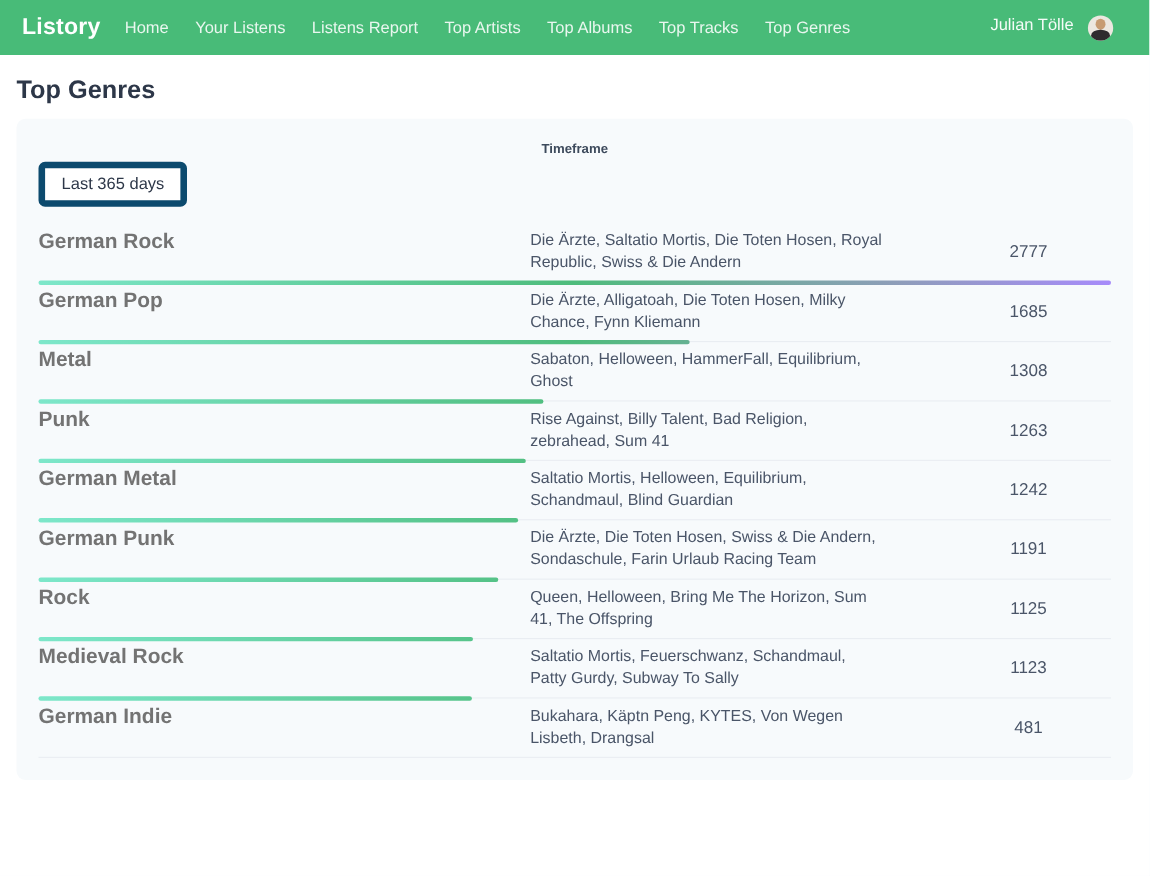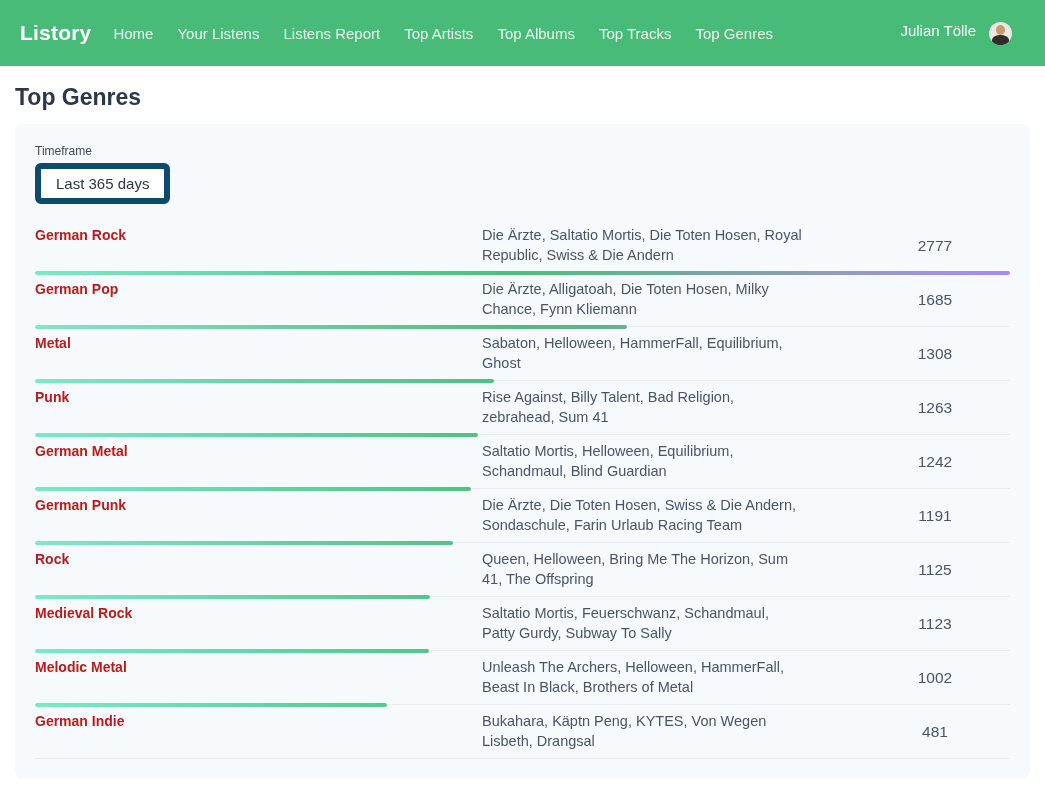--- a/index.html
+++ b/index.html
@@ -1,50 +1,50 @@
 <!DOCTYPE html>
 <html><head>
 <meta charset="utf-8">
 <style>
   * { margin:0; padding:0; box-sizing:border-box; }
   html,body { width:1045px; height:796px; overflow:hidden; background:#ffffff;
               font-family:"Liberation Sans", sans-serif; }
 
   
-  .app-header { height:66px; background:#48BB78; display:flex; align-items:center;
+  .app-header { height:50px; background:#48BB78; display:flex; align-items:center;
                 padding:0 33px 0 20px; }
   .brand { color:#ffffff; font-size:21px; font-weight:700; letter-spacing:.2px;
            margin-right:22px; cursor:pointer; }
   .nav { display:flex; align-items:center; gap:24px; flex:1; }
   .nav-item { color:rgba(255,255,255,.88); font-size:15px; cursor:pointer; white-space:nowrap; }
   .user-area { display:flex; gap:13px; }
   .user-name { color:rgba(255,255,255,.95); font-size:15px; }
   .avatar { width:23px; height:23px; border-radius:50%; background:#ece7e0;
             position:relative; overflow:hidden; cursor:pointer; flex:0 0 auto; }
   .avatar::before { content:''; position:absolute; width:9px; height:10px; border-radius:50%;
                     background:#c79b72; top:3px; left:7px; }
   .avatar::after  { content:''; position:absolute; width:17px; height:10px;
                     border-radius:50% 50% 0 0; background:#2f2b2e; bottom:0; left:3px; }
 
   
   .main { padding:0 15px; }
   .page-title { margin-top:18px; font-size:23px; font-weight:600; color:#2D3748; }
 
   .card { margin-top:13px; background:#F7FAFC; border-radius:8px; padding:20px; }
 
-  .tf-label { font-size:12px; color:#3D4A5C; font-weight:400; margin-bottom:5px; }
+  .tf-label { font-size:12px; color:#3D4A5C; font-weight:700; margin-bottom:5px;text-align:center; }
   .tf-button { display:inline-block; background:#ffffff; border:6px solid #0c4a6e;
                border-radius:6px; padding:6px 15px; font-size:15px; color:#2D3748;
                cursor:pointer; font-family:inherit; }
 
   
   .genre-table { margin-top:15px; }
   .genre-row { position:relative; display:flex; padding:7px 0;
                border-bottom:1px solid #E9EDF2; }
-  .genre-name { width:447px; font-size:14px; font-weight:600; color:#b91c1c;
+  .genre-name { width:447px; font-size:19px; font-weight:600; color:#737373;
                 line-height:19.5px; padding-right:20px; }
   .genre-artists { width:320px; font-size:14.5px; color:#4A5568; line-height:19.5px; }
   .genre-count { margin-left:auto; width:150px; text-align:center; align-self:center;
                  font-size:15.5px; color:#4A5568; }
   .genre-bar { position:absolute; left:0; bottom:-2.5px; height:4px; border-radius:2px;
                background-image:linear-gradient(90deg,#7DE7CA 0%,#4EBC7C 50%,#8E9DB9 80%,#A78BFA 100%);
                background-repeat:no-repeat; }
 </style>
 </head>
 <body>
@@ -116,25 +116,19 @@
           <div class="genre-count">1125</div>
           <div class="genre-bar" style="width: 40.5113%; background-size: 246.844% 100%;"></div>
         </div>
         <div class="genre-row">
           <div class="genre-name">Medieval Rock</div>
           <div class="genre-artists">Saltatio Mortis, Feuerschwanz, Schandmaul, Patty Gurdy, Subway To Sally</div>
           <div class="genre-count">1123</div>
           <div class="genre-bar" style="width: 40.4393%; background-size: 247.284% 100%;"></div>
         </div>
         <div class="genre-row">
-          <div class="genre-name">Melodic Metal</div>
-          <div class="genre-artists">Unleash The Archers, Helloween, HammerFall, Beast In Black, Brothers of Metal</div>
-          <div class="genre-count">1002</div>
-          <div class="genre-bar" style="width: 36.0821%; background-size: 277.146% 100%;"></div>
-        </div>
-        <div class="genre-row">
           <div class="genre-name">German Indie</div>
           <div class="genre-artists">Bukahara, Käptn Peng, KYTES, Von Wegen Lisbeth, Drangsal</div>
           <div class="genre-count">481</div>
         </div>
       </div>
   </section>
 </main>
 
 </body></html>

